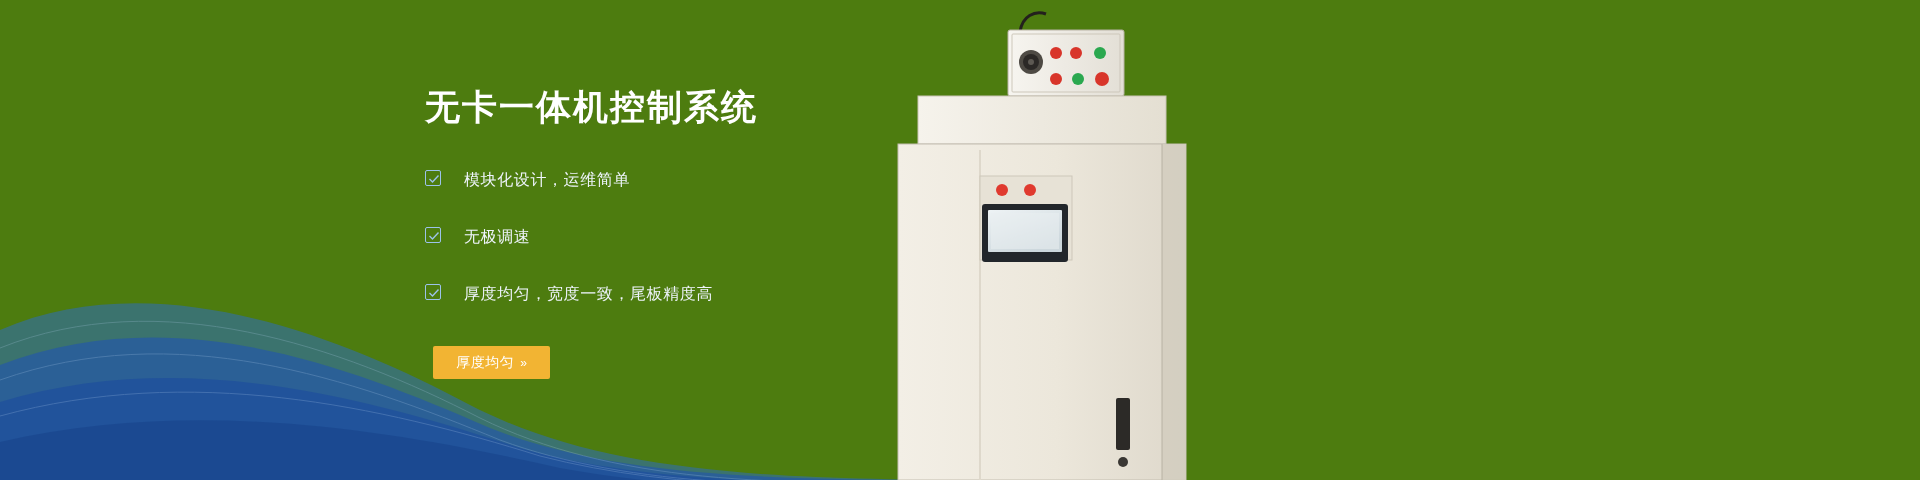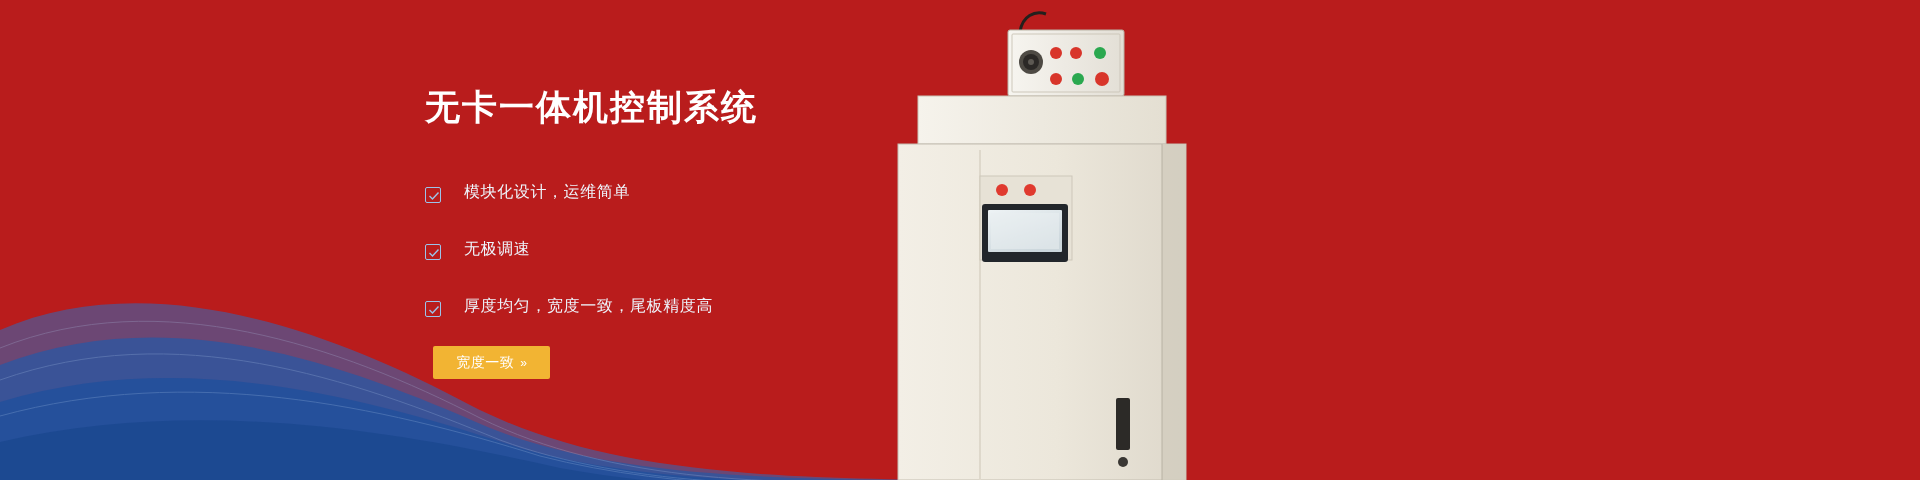--- a/index.html
+++ b/index.html
@@ -8,21 +8,21 @@
     width: 1920px;
     height: 480px;
     overflow: hidden;
     font-family: "Liberation Sans", sans-serif;
   }
 
   #banner {
     position: relative;
     width: 1920px;
     height: 480px;
-    background: #b91c1c;
+    background: #4d7c0f;
     overflow: hidden;
   }
 
   
   .waves {
     position: absolute;
     left: 0;
     bottom: 0;
     width: 1000px;
     height: 300px;
@@ -47,21 +47,21 @@
     white-space: nowrap;
   }
 
   .feature-list {
     margin-top: 42px;
     list-style: none;
   }
 
   .feature-item {
     display: flex;
-    align-items: flex-end;
+    align-items: flex-start;
     height: 33px;
     margin-bottom: 0px;
   }
 
   .feature-item + .feature-item { margin-top: 24px; }
 
   .check-box {
     width: 16px;
     height: 16px;
     border: 1px solid #9cc3ea;
@@ -170,21 +170,21 @@
           <svg width="14" height="14" viewBox="0 0 14 14">
             <polyline points="2.5,7 5.5,10 11.5,3.5" fill="none" stroke="#9cc3ea" stroke-width="1.4"></polyline>
           </svg>
         </span>
         <span class="feature-text">厚度均匀，宽度一致，尾板精度高</span>
       </li>
 
     </ul>
 
     <button class="cta-button">
-      <span class="cta-label">宽度一致</span>
+      <span class="cta-label">厚度均匀</span>
       <span class="cta-arrow">»</span>
     </button>
 
   </div>
 
   <svg class="machine" viewBox="0 0 330 480">
 
     <defs>
       <linearGradient id="cabFace" x1="0" y1="0" x2="1" y2="0">
         <stop offset="0%" stop-color="#f3efe6"></stop>

